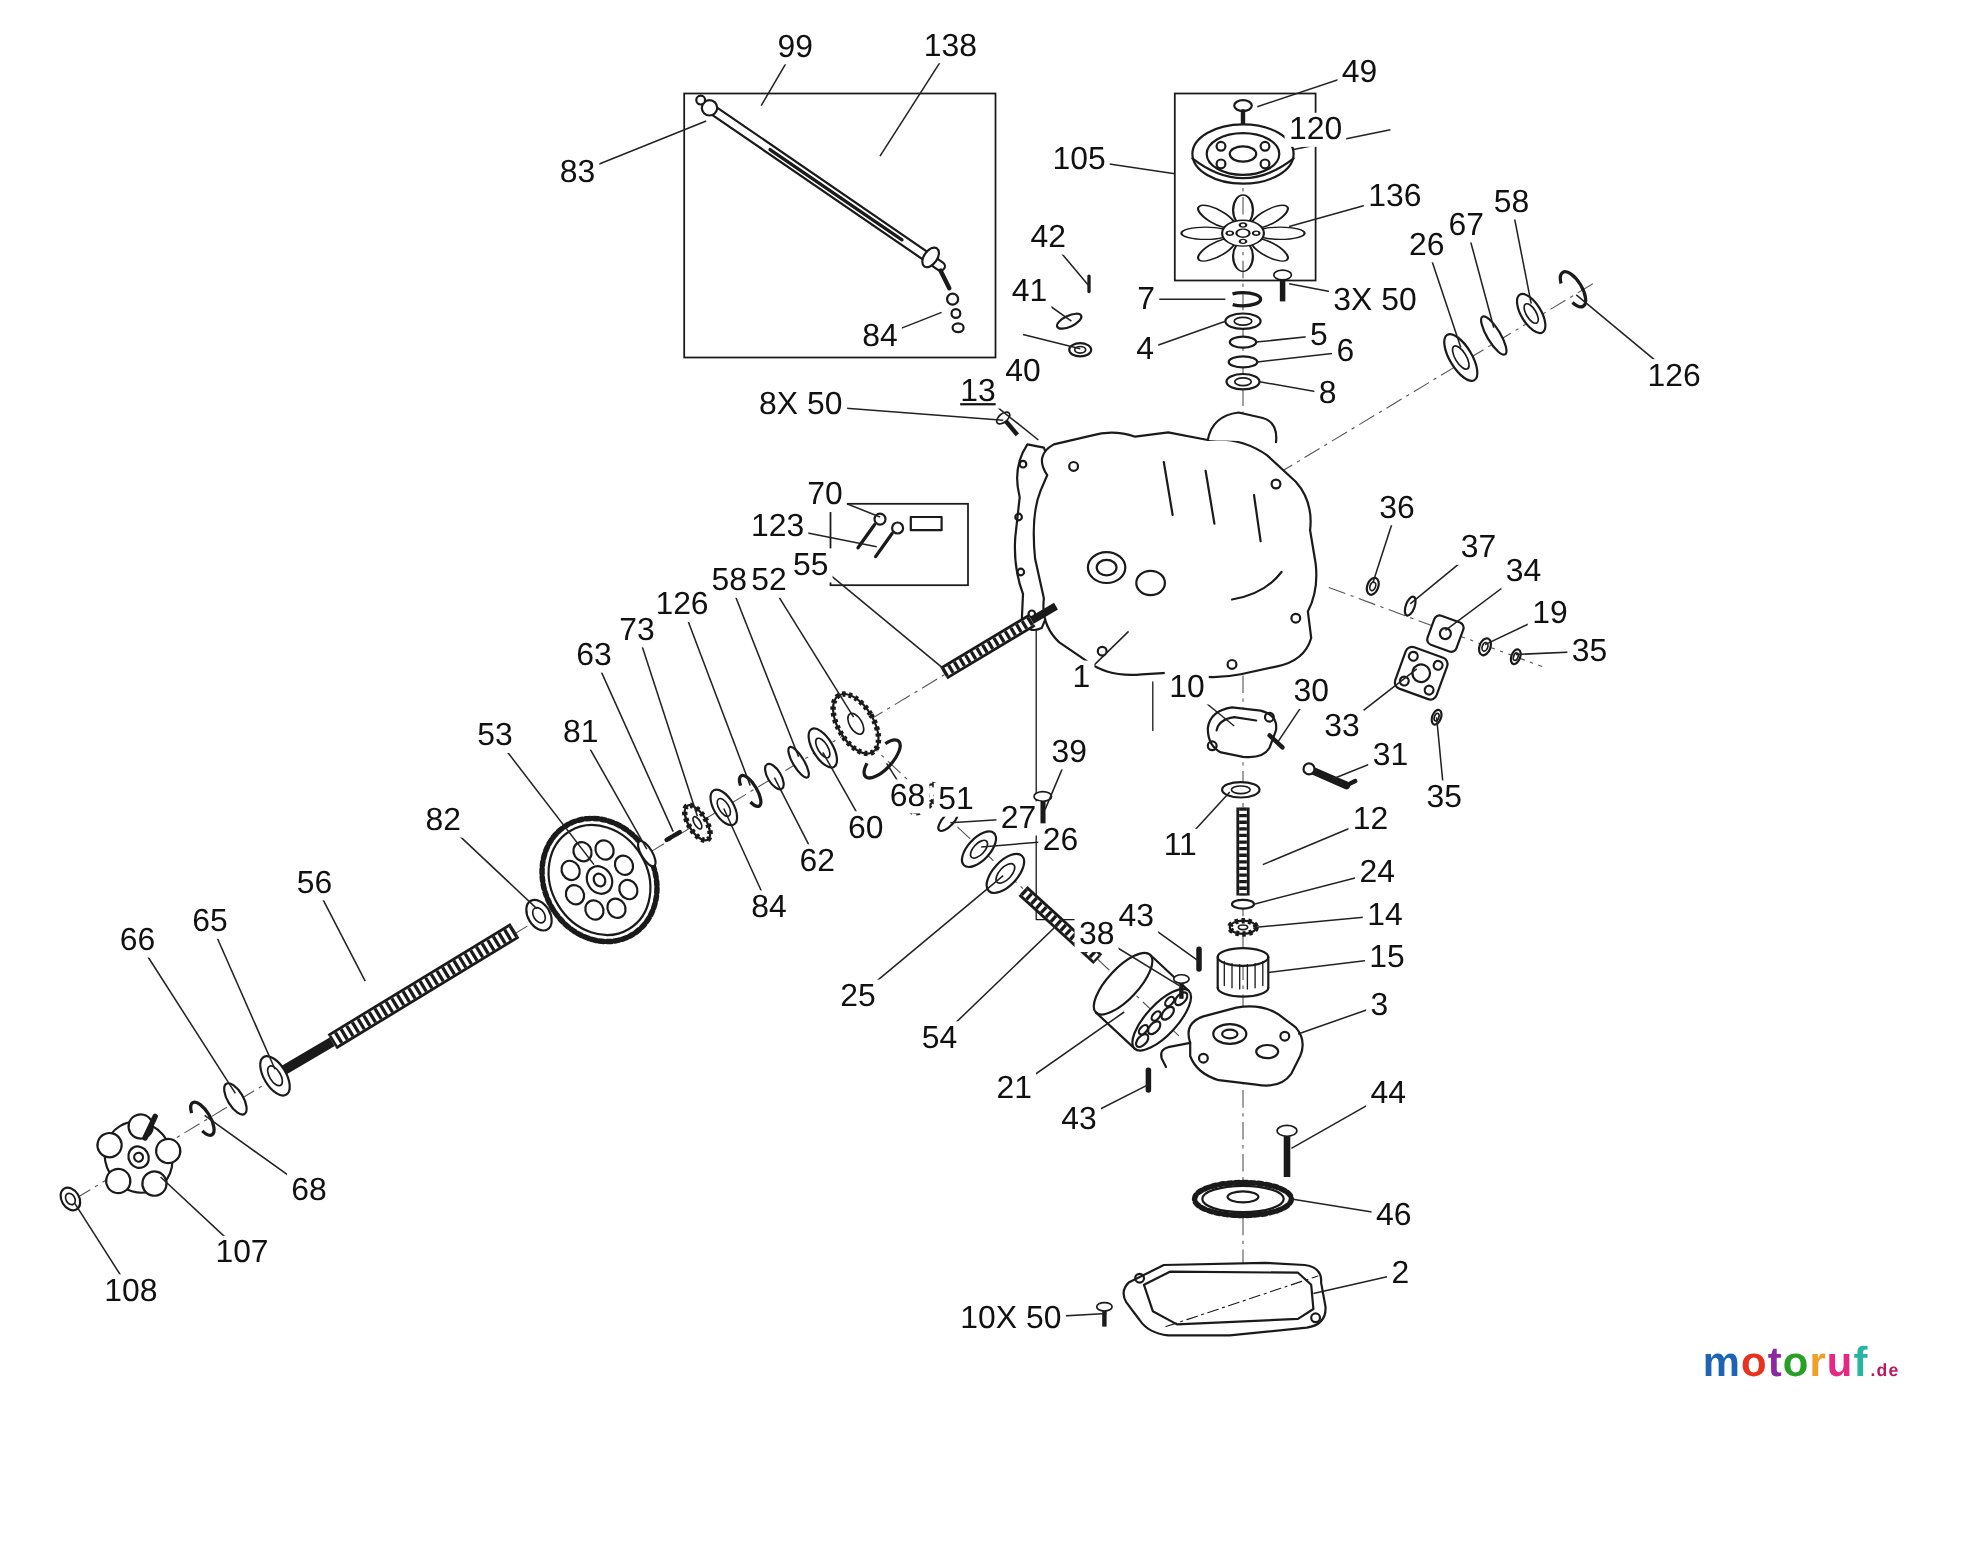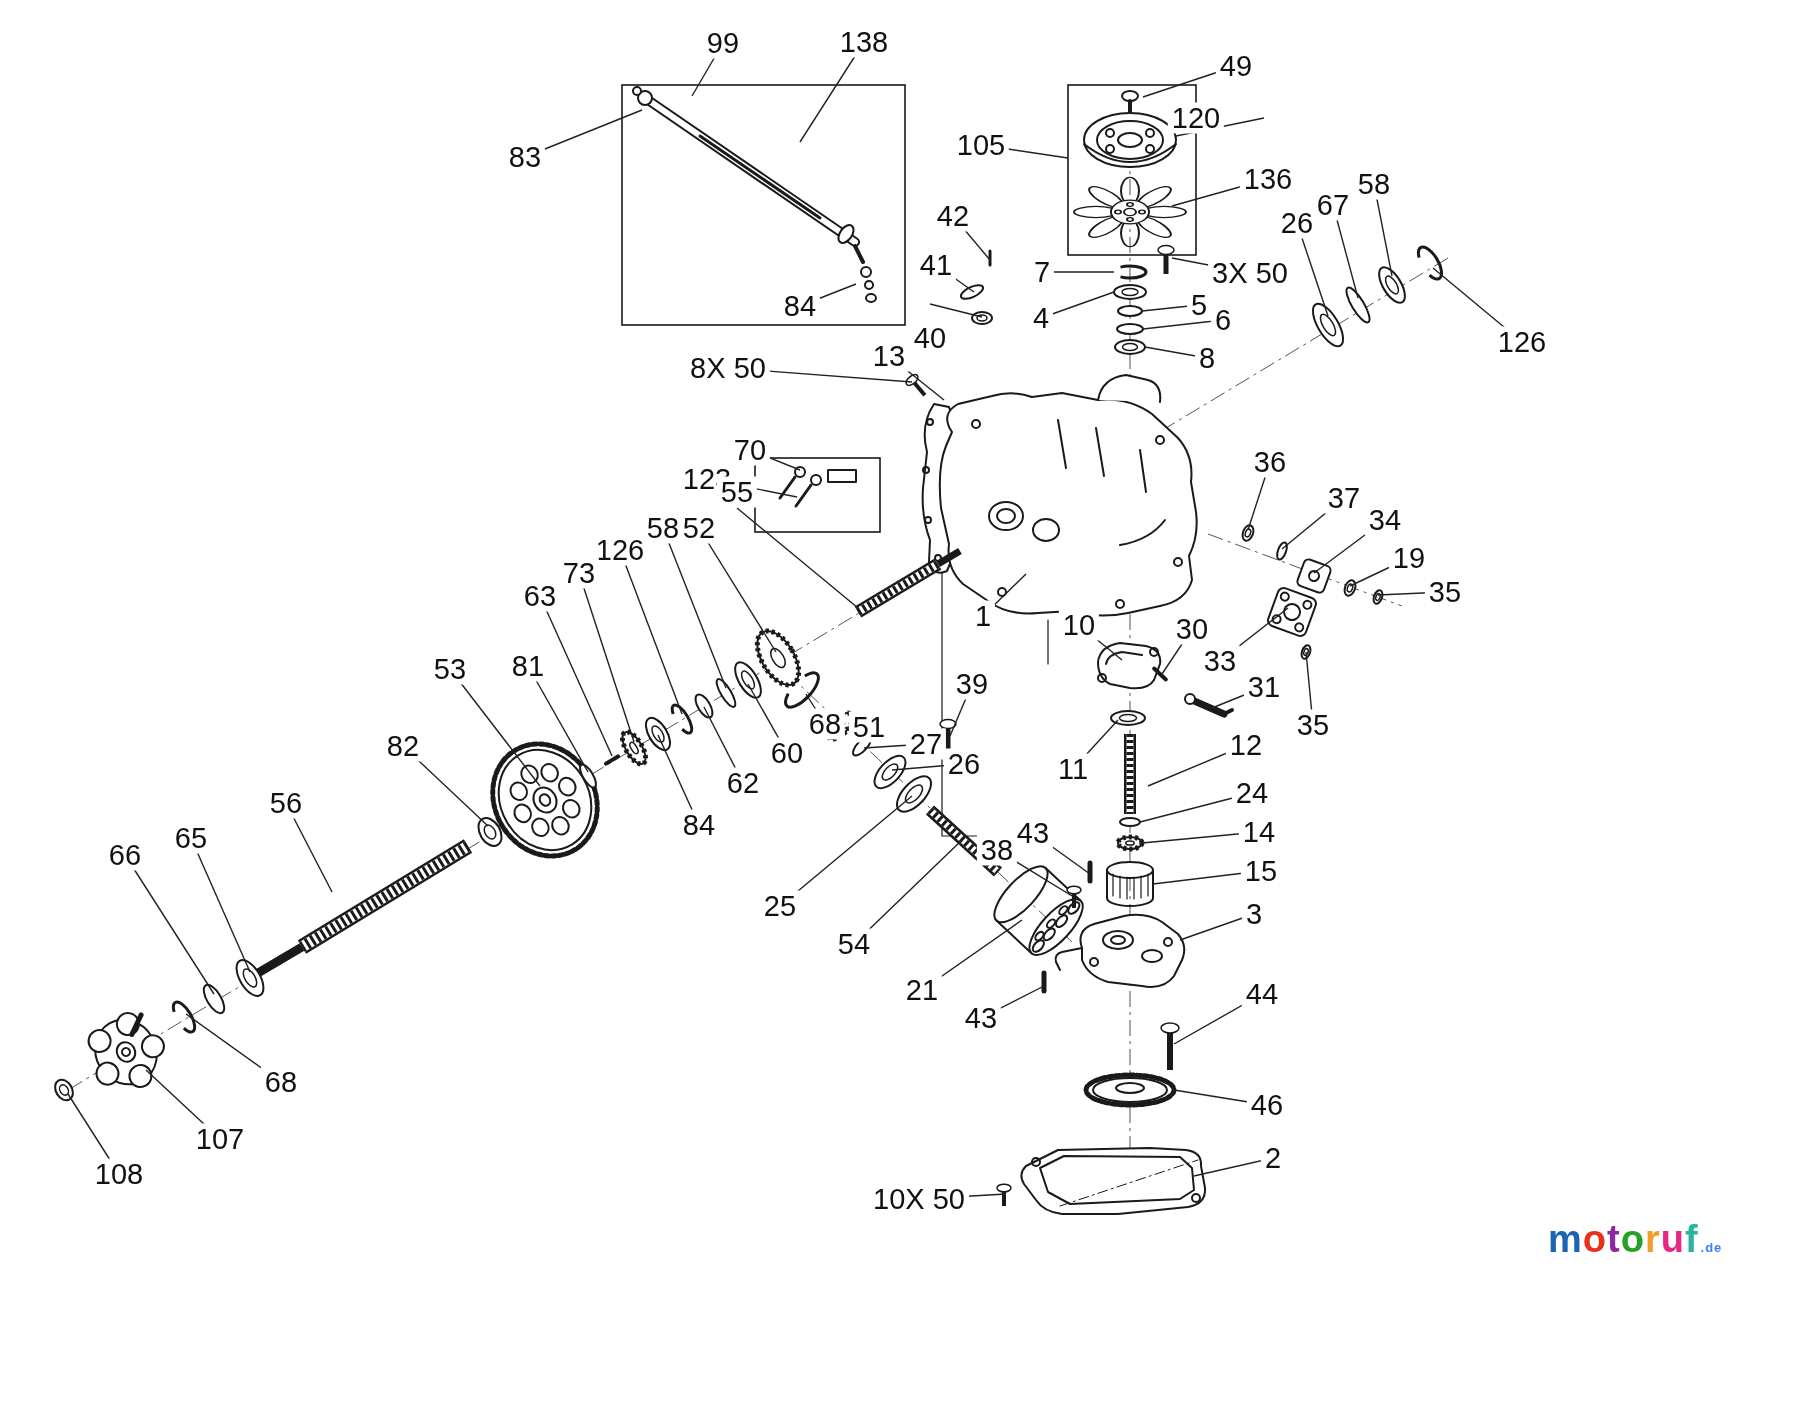--- a/index.html
+++ b/index.html
@@ -3,21 +3,21 @@
 <meta charset="utf-8">
 <style>
   html,body{margin:0;padding:0;background:#ffffff;}
   .stage{position:relative;width:1800px;height:1418px;background:#fff;overflow:hidden;
          font-family:"Liberation Sans","DejaVu Sans",sans-serif;}
   .stage svg{position:absolute;left:0;top:0;}
   #labels-layer{position:absolute;left:0;top:0;width:100%;height:100%;pointer-events:none;}
   .part-label{position:absolute;transform:translate(-50%,-50%);font-size:29px;line-height:1;
               color:#111;background:#fff;padding:1px 4px;white-space:nowrap;}
   .brand{position:absolute;left:1548px;top:1218px;font-weight:bold;font-size:38px;letter-spacing:1px;}
-  .brand .brand-suffix{font-size:13px;color:#3b82f6;font-weight:bold;margin-left:2px;}
+  .brand .brand-suffix{font-size:16px;color:#be185d;font-weight:bold;margin-left:2px;}
 </style>
 </head>
 <body>
 
 <div class="stage">
 
   <svg id="diagram-svg" width="1800" height="1418" viewBox="0 0 1800 1418">
 
     <g id="axes">
         <line x1="1448" y1="258" x2="58" y2="1096" stroke="#555" stroke-width="1" stroke-dasharray="16 5 3 5"></line>
@@ -401,26 +401,26 @@
       <div class="part-label" style="left: 1297px; top: 223px;">26</div>
       <div class="part-label" style="left: 1522px; top: 342px;">126</div>
       <div class="part-label" style="left: 953px; top: 216px;">42</div>
       <div class="part-label" style="left: 936px; top: 265px;">41</div>
       <div class="part-label" style="left: 930px; top: 304px; margin-top: 34px;">40</div>
       <div class="part-label" style="left: 1042px; top: 272px;">7</div>
       <div class="part-label" style="left: 1041px; top: 318px;">4</div>
       <div class="part-label" style="left: 1199px; top: 305px;">5</div>
       <div class="part-label" style="left: 1223px; top: 320px;">6</div>
       <div class="part-label" style="left: 1207px; top: 358px;">8</div>
-      <div class="part-label" style="left: 889px; top: 356px;">13</div>
+      <div class="part-label" style="left: 889px; top: 356px; text-decoration: underline;">13</div>
       <div class="part-label" style="left: 728px; top: 368px;">8X 50</div>
       <div class="part-label" style="left: 983px; top: 616px;">1</div>
       <div class="part-label" style="left: 750px; top: 450px;">70</div>
       <div class="part-label" style="left: 707px; top: 479px;">123</div>
-      <div class="part-label" style="left: 737px; top: 492px;">55</div>
+      <div class="part-label" style="left: 737px; top: 514px;">55</div>
       <div class="part-label" style="left: 699px; top: 528px;">52</div>
       <div class="part-label" style="left: 663px; top: 528px;">58</div>
       <div class="part-label" style="left: 620px; top: 550px;">126</div>
       <div class="part-label" style="left: 579px; top: 573px;">73</div>
       <div class="part-label" style="left: 540px; top: 596px;">63</div>
       <div class="part-label" style="left: 787px; top: 753px;">60</div>
       <div class="part-label" style="left: 743px; top: 783px;">62</div>
       <div class="part-label" style="left: 699px; top: 825px;">84</div>
       <div class="part-label" style="left: 528px; top: 666px;">81</div>
       <div class="part-label" style="left: 450px; top: 669px;">53</div>

